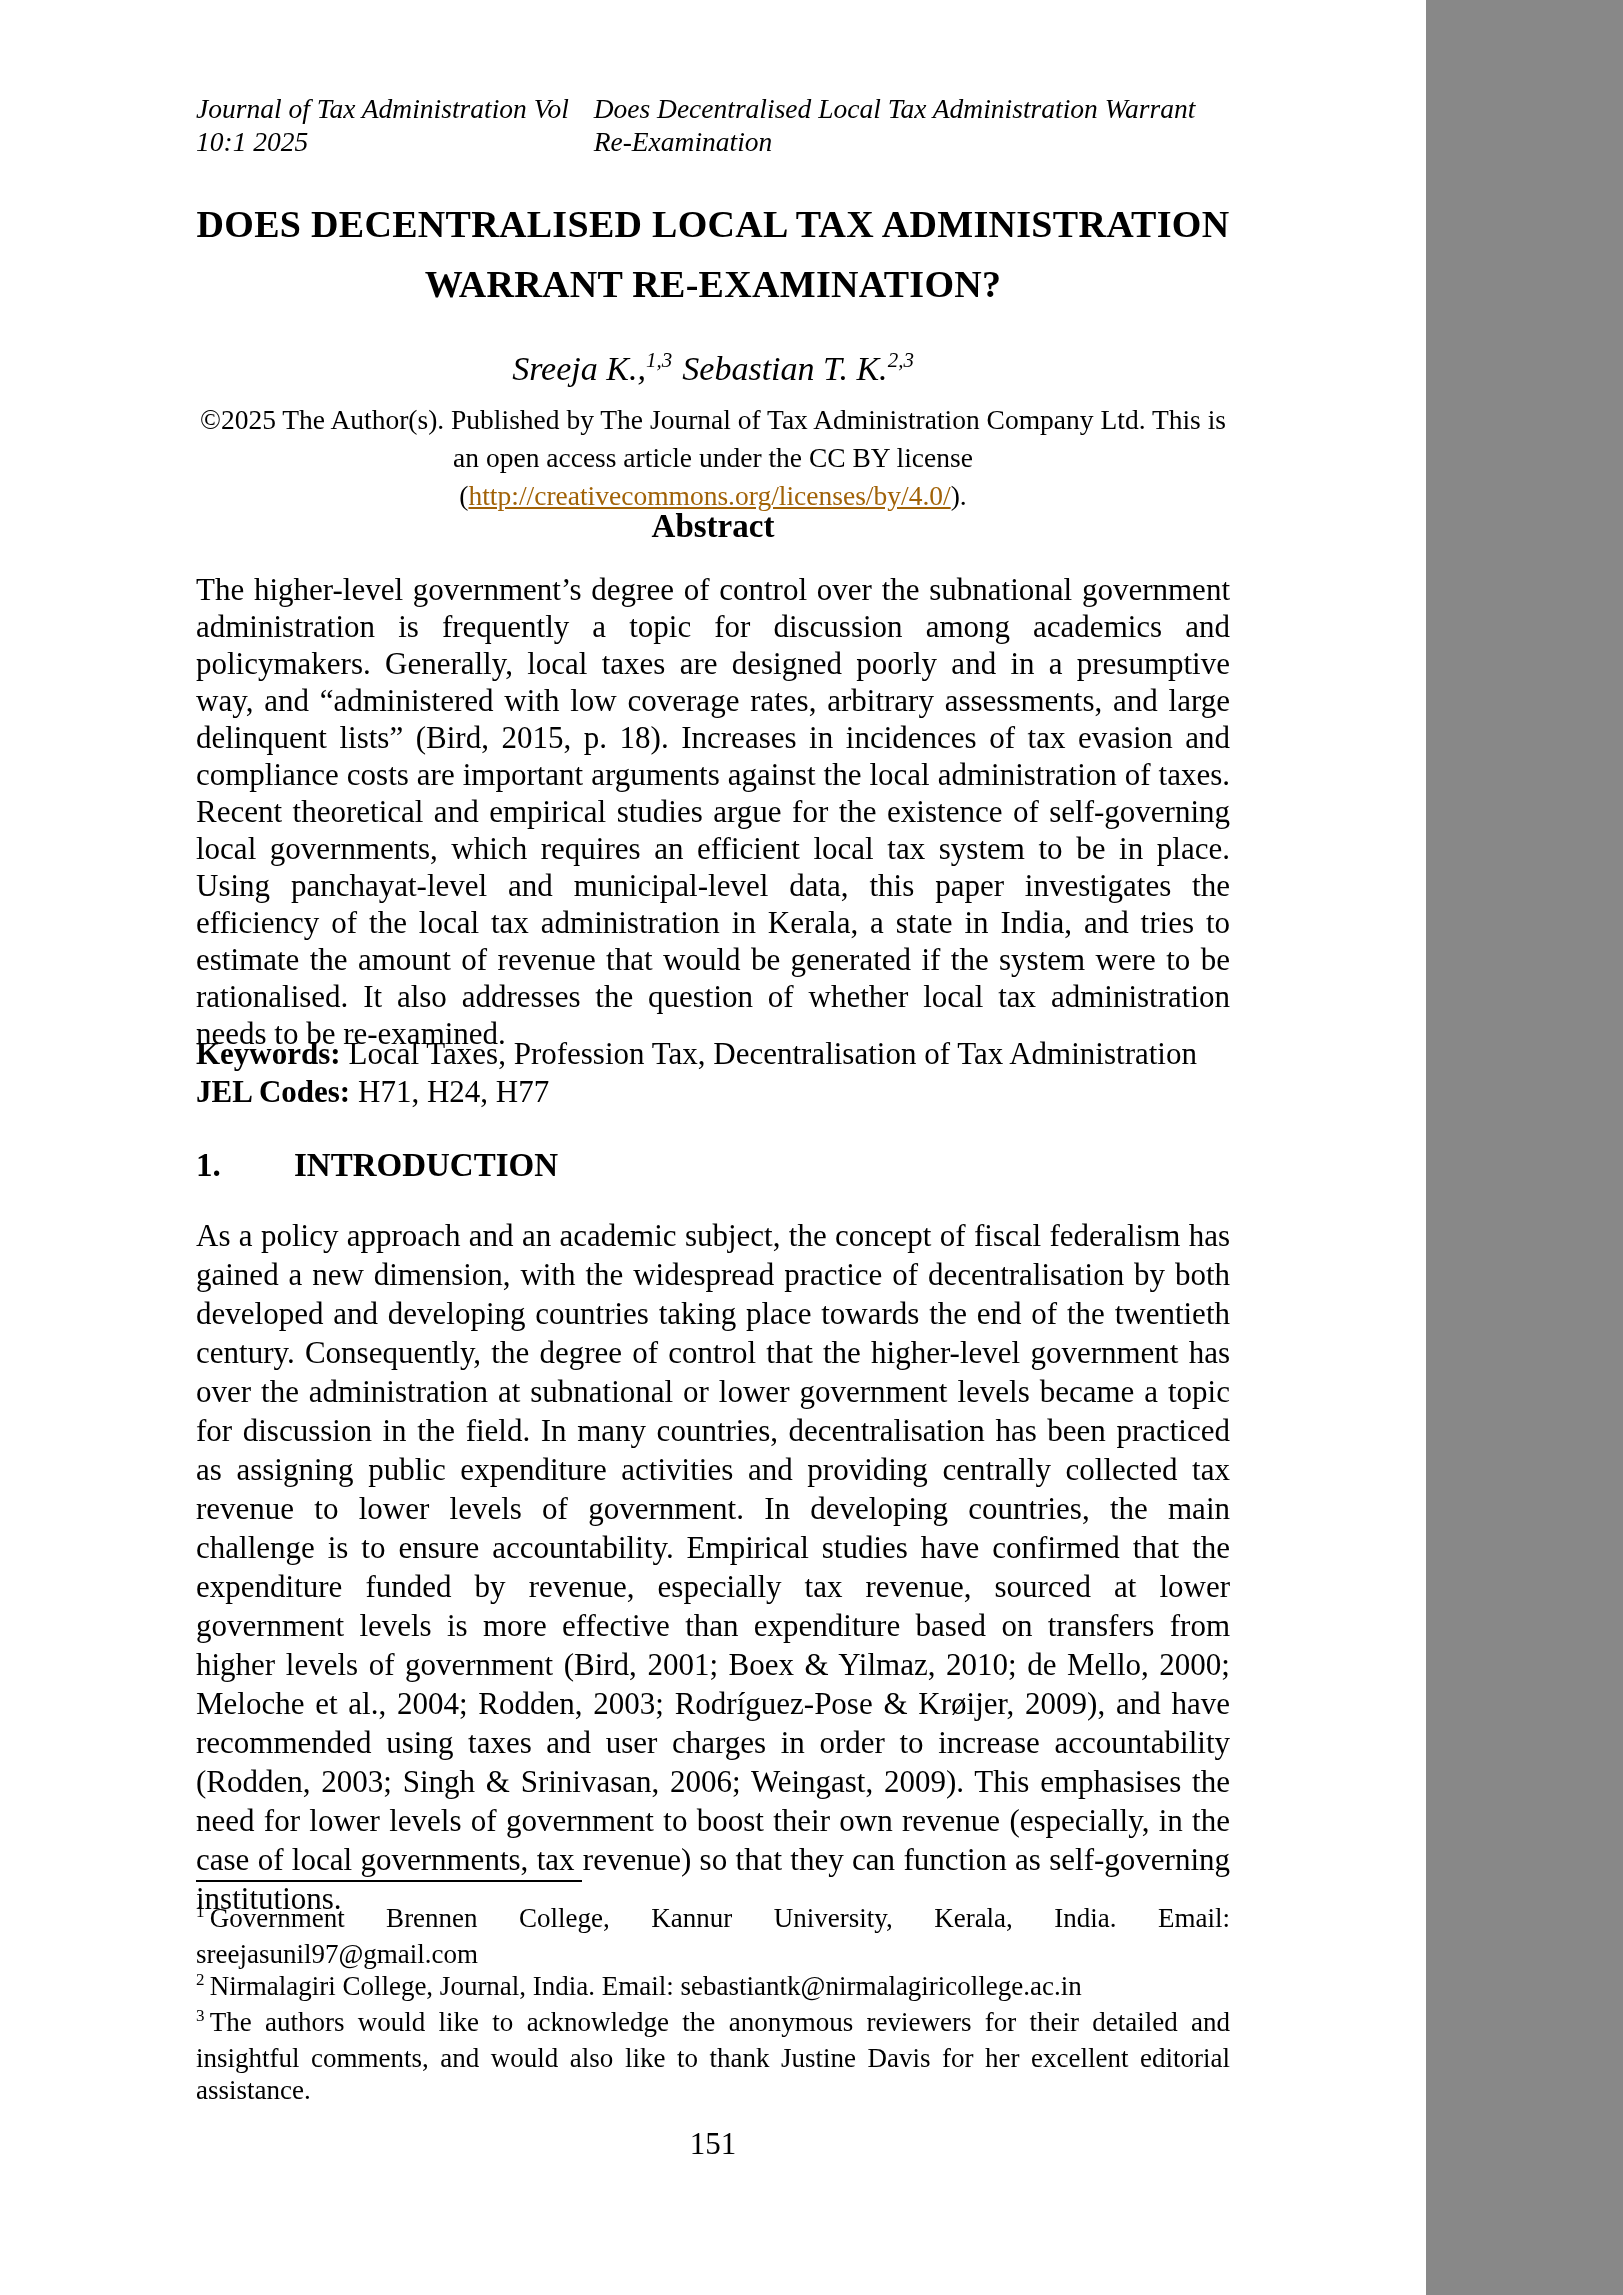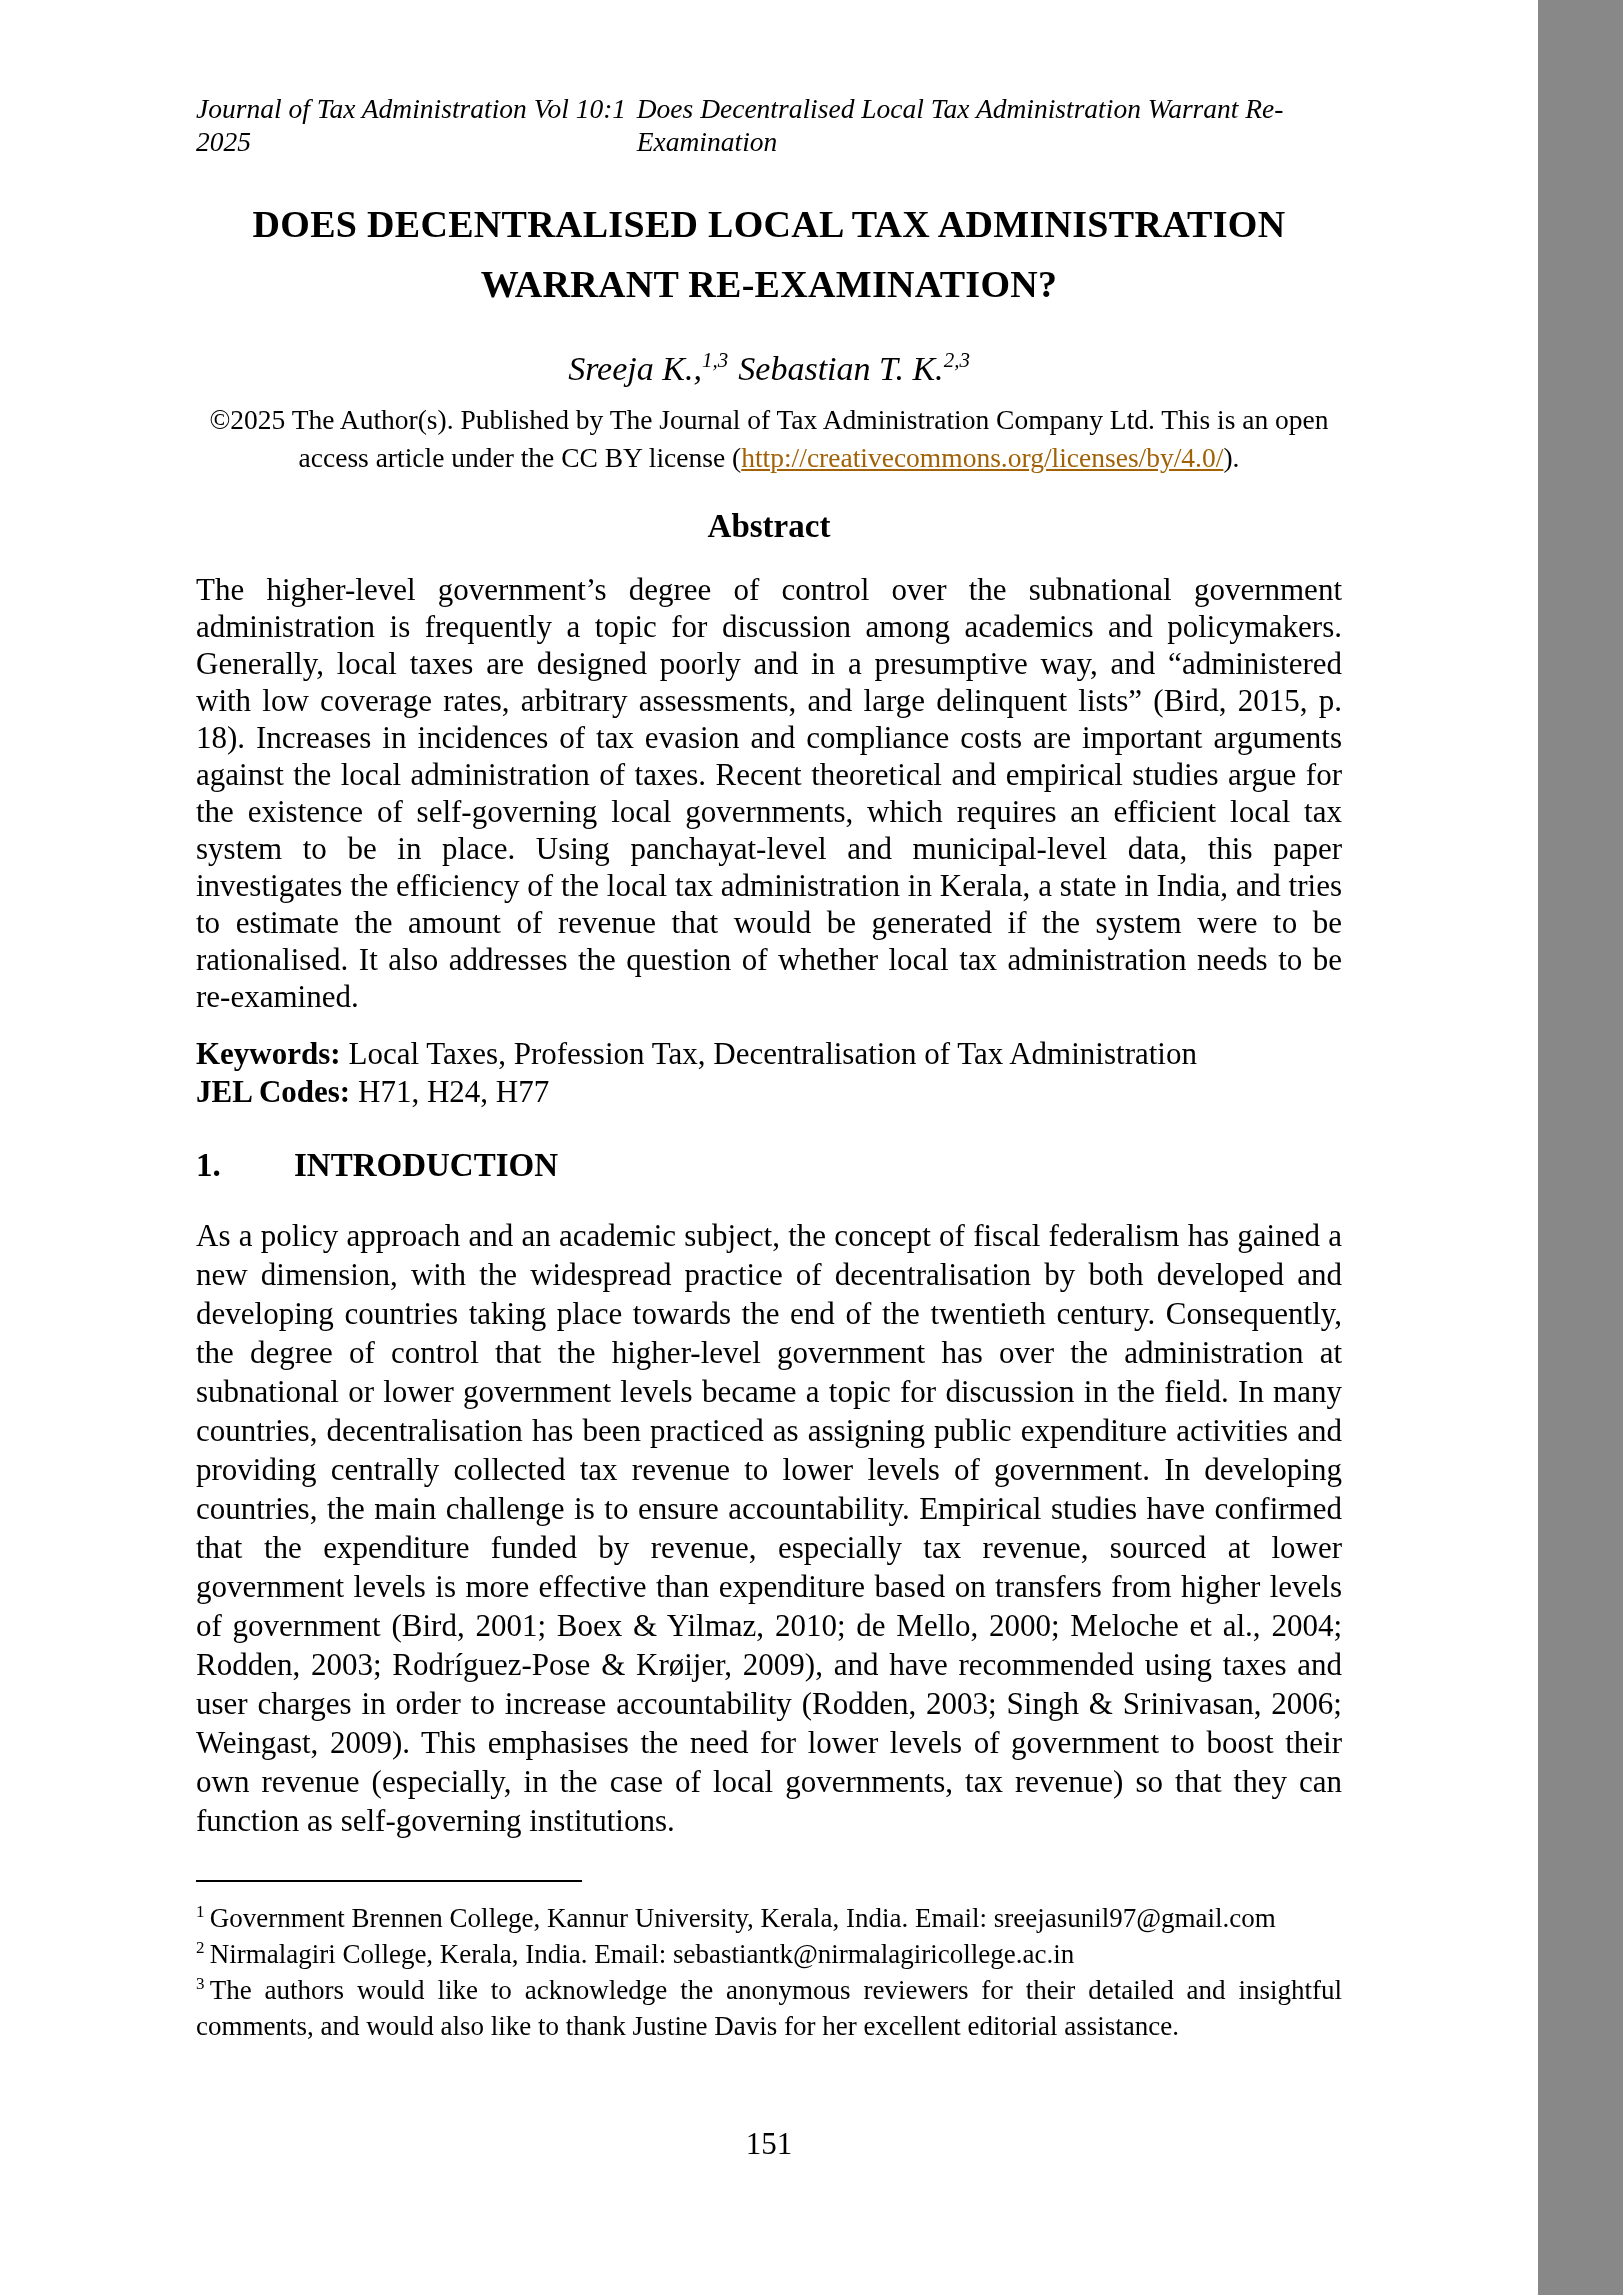--- a/index.html
+++ b/index.html
@@ -1,18 +1,18 @@
 <!DOCTYPE html>
 <html style="font-size:10.5px"><head>
 <meta charset="utf-8">
 <style>
   html, body { margin: 0; padding: 0; background: #888; }
   .page {
     position: relative;
-    width: 1538px;
+    width: 1426px;
     height: 2295px;
     background: #ffffff;
     color: #000000;
     font-family: "Liberation Serif", "DejaVu Serif", serif;
     overflow: hidden;
   }
   .abs { position: absolute; left: 196px; right: 196px; }
 
   .running-header {
     top: 92px;
@@ -146,21 +146,21 @@
   </div>
 
   <div class="abs body-par intro-par">As a policy approach and an academic subject, the concept of fiscal federalism has gained a new dimension, with the widespread practice of decentralisation by both developed and developing countries taking place towards the end of the twentieth century. Consequently, the degree of control that the higher-level government has over the administration at subnational or lower government levels became a topic for discussion in the field. In many countries, decentralisation has been practiced as assigning public expenditure activities and providing centrally collected tax revenue to lower levels of government. In developing countries, the main challenge is to ensure accountability. Empirical studies have confirmed that the expenditure funded by revenue, especially tax revenue, sourced at lower government levels is more effective than expenditure based on transfers from higher levels of government (Bird, 2001; Boex &amp; Yilmaz, 2010; de Mello, 2000; Meloche et al., 2004; Rodden, 2003; Rodríguez-Pose &amp; Krøijer, 2009), and have recommended using taxes and user charges in order to increase accountability (Rodden, 2003; Singh &amp; Srinivasan, 2006; Weingast, 2009). This emphasises the need for lower levels of government to boost their own revenue (especially, in the case of local governments, tax revenue) so that they can function as self-governing institutions.</div>
 
   <div class="abs footnote-block">
     <div class="footnote-rule"></div>
     <div class="footnote">
       <span class="fn-sup">1</span><span>Government Brennen College, Kannur University, Kerala, India. Email: sreejasunil97@gmail.com</span>
     </div>
     <div class="footnote">
-      <span class="fn-sup">2</span><span>Nirmalagiri College, Kerala, India. Email: sebastiantk@nirmalagiricollege.ac.in</span>
+      <span class="fn-sup">2</span><span>Nirmalagiri College, Journal, India. Email: sebastiantk@nirmalagiricollege.ac.in</span>
     </div>
     <div class="footnote">
       <span class="fn-sup">3</span><span>The authors would like to acknowledge the anonymous reviewers for their detailed and insightful comments, and would also like to thank Justine Davis for her excellent editorial assistance.</span>
     </div>
   </div>
 
   <div class="abs page-number">151</div>
 
 </div>
 

